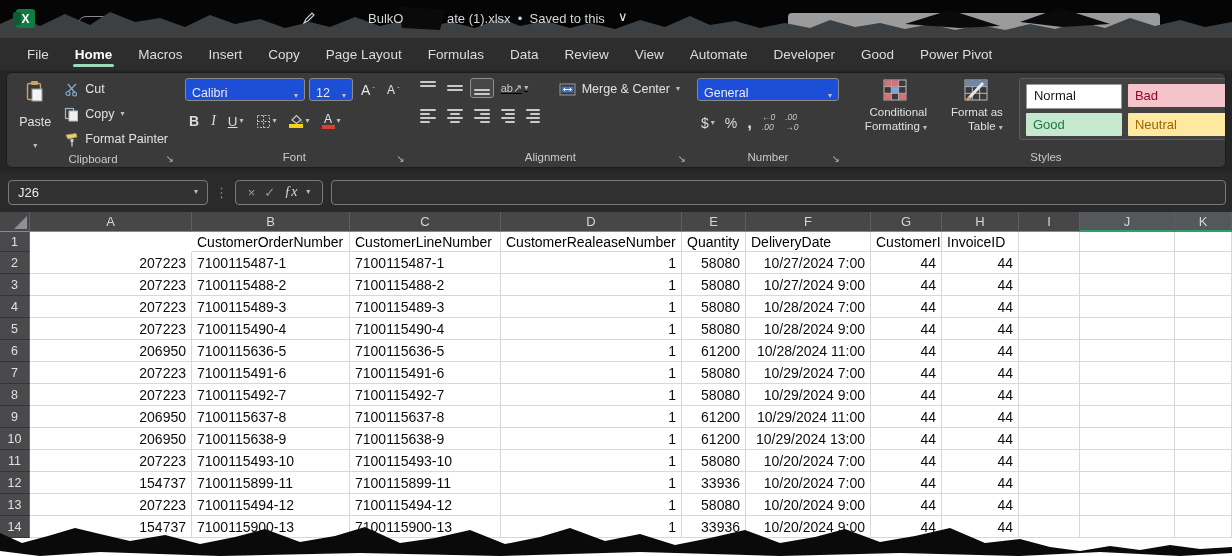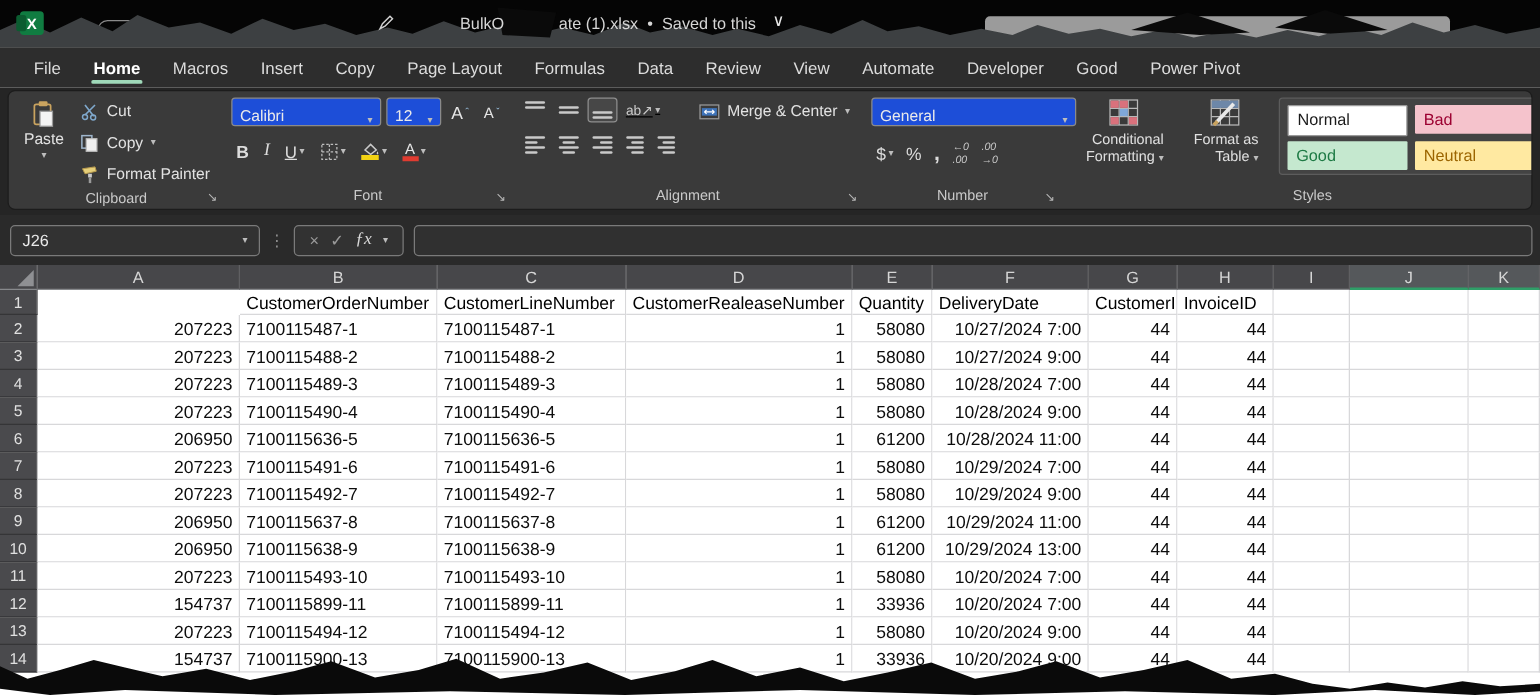--- a/index.html
+++ b/index.html
@@ -37,21 +37,21 @@
   .gfoot{height:21px;display:flex;align-items:center;justify-content:center;position:relative;
       color:#c9c9c9;font-size:11.5px;}
   .launcher{position:absolute;right:5px;bottom:3px;color:#b4b4b4;font-size:10px;cursor:default;}
   .gsep{width:1px;background:#4c4c4c;margin:6px 0;}
   .chev{color:#bdbdbd;font-size:8px;line-height:1;}
   .rbtn{display:flex;align-items:center;gap:6px;color:#e2e2e2;font-size:12.5px;padding:2px 5px;border-radius:3px;height:22px;box-sizing:border-box;white-space:nowrap;}
   .iconbtn{display:inline-flex;align-items:center;justify-content:center;gap:2px;padding:3px 4px;border-radius:3px;color:#dcdcdc;}
   .iconbtn.sel{border:1px solid #8f8f8f;background:#474747;padding:2px 3px;}
 
   
-  .paste{width:52px;display:flex;flex-direction:column;align-items:center;justify-content:flex-start;
+  .paste{width:52px;display:flex;flex-direction:column;align-items:center;justify-content:space-between;
       color:#e2e2e2;font-size:12.5px;gap:2px;padding-top:2px;}
   .clipcol{display:flex;flex-direction:column;justify-content:flex-start;gap:3px;margin-left:2px;}
 
   
   .fcol{display:flex;flex-direction:column;width:100%;}
   .frow{display:flex;align-items:center;gap:4px;}
   .frow2{margin-top:9px;}
   .combo{display:flex;align-items:flex-end;justify-content:space-between;height:23px;box-sizing:border-box;
       background:#1d4ed8;border:1px solid #8a8a8a;border-radius:3px;color:#eaeaea;font-size:12.5px;
       padding:0 6px;}
@@ -363,21 +363,21 @@
     <div class="gfoot">
             <span>Alignment</span>
       <span class="launcher">↘</span>
           </div>
   </div>
   <div class="gsep"></div>
 
   <div class="rgroup" style="width:158px">
     <div class="gbody">
       <div class="fcol">
-        <div class="combo" style="width:164px">
+        <div class="combo" style="width:142px">
           <span>General</span>
                 <span class="chev">▾</span>
         </div>
         <div class="frow frow2" style="gap:2px">
           <span class="iconbtn">
                   <span class="symch">$</span>
                   <span class="chev">▾</span>
                 </span>
           <span class="iconbtn">
                   <span class="symch">%</span>

